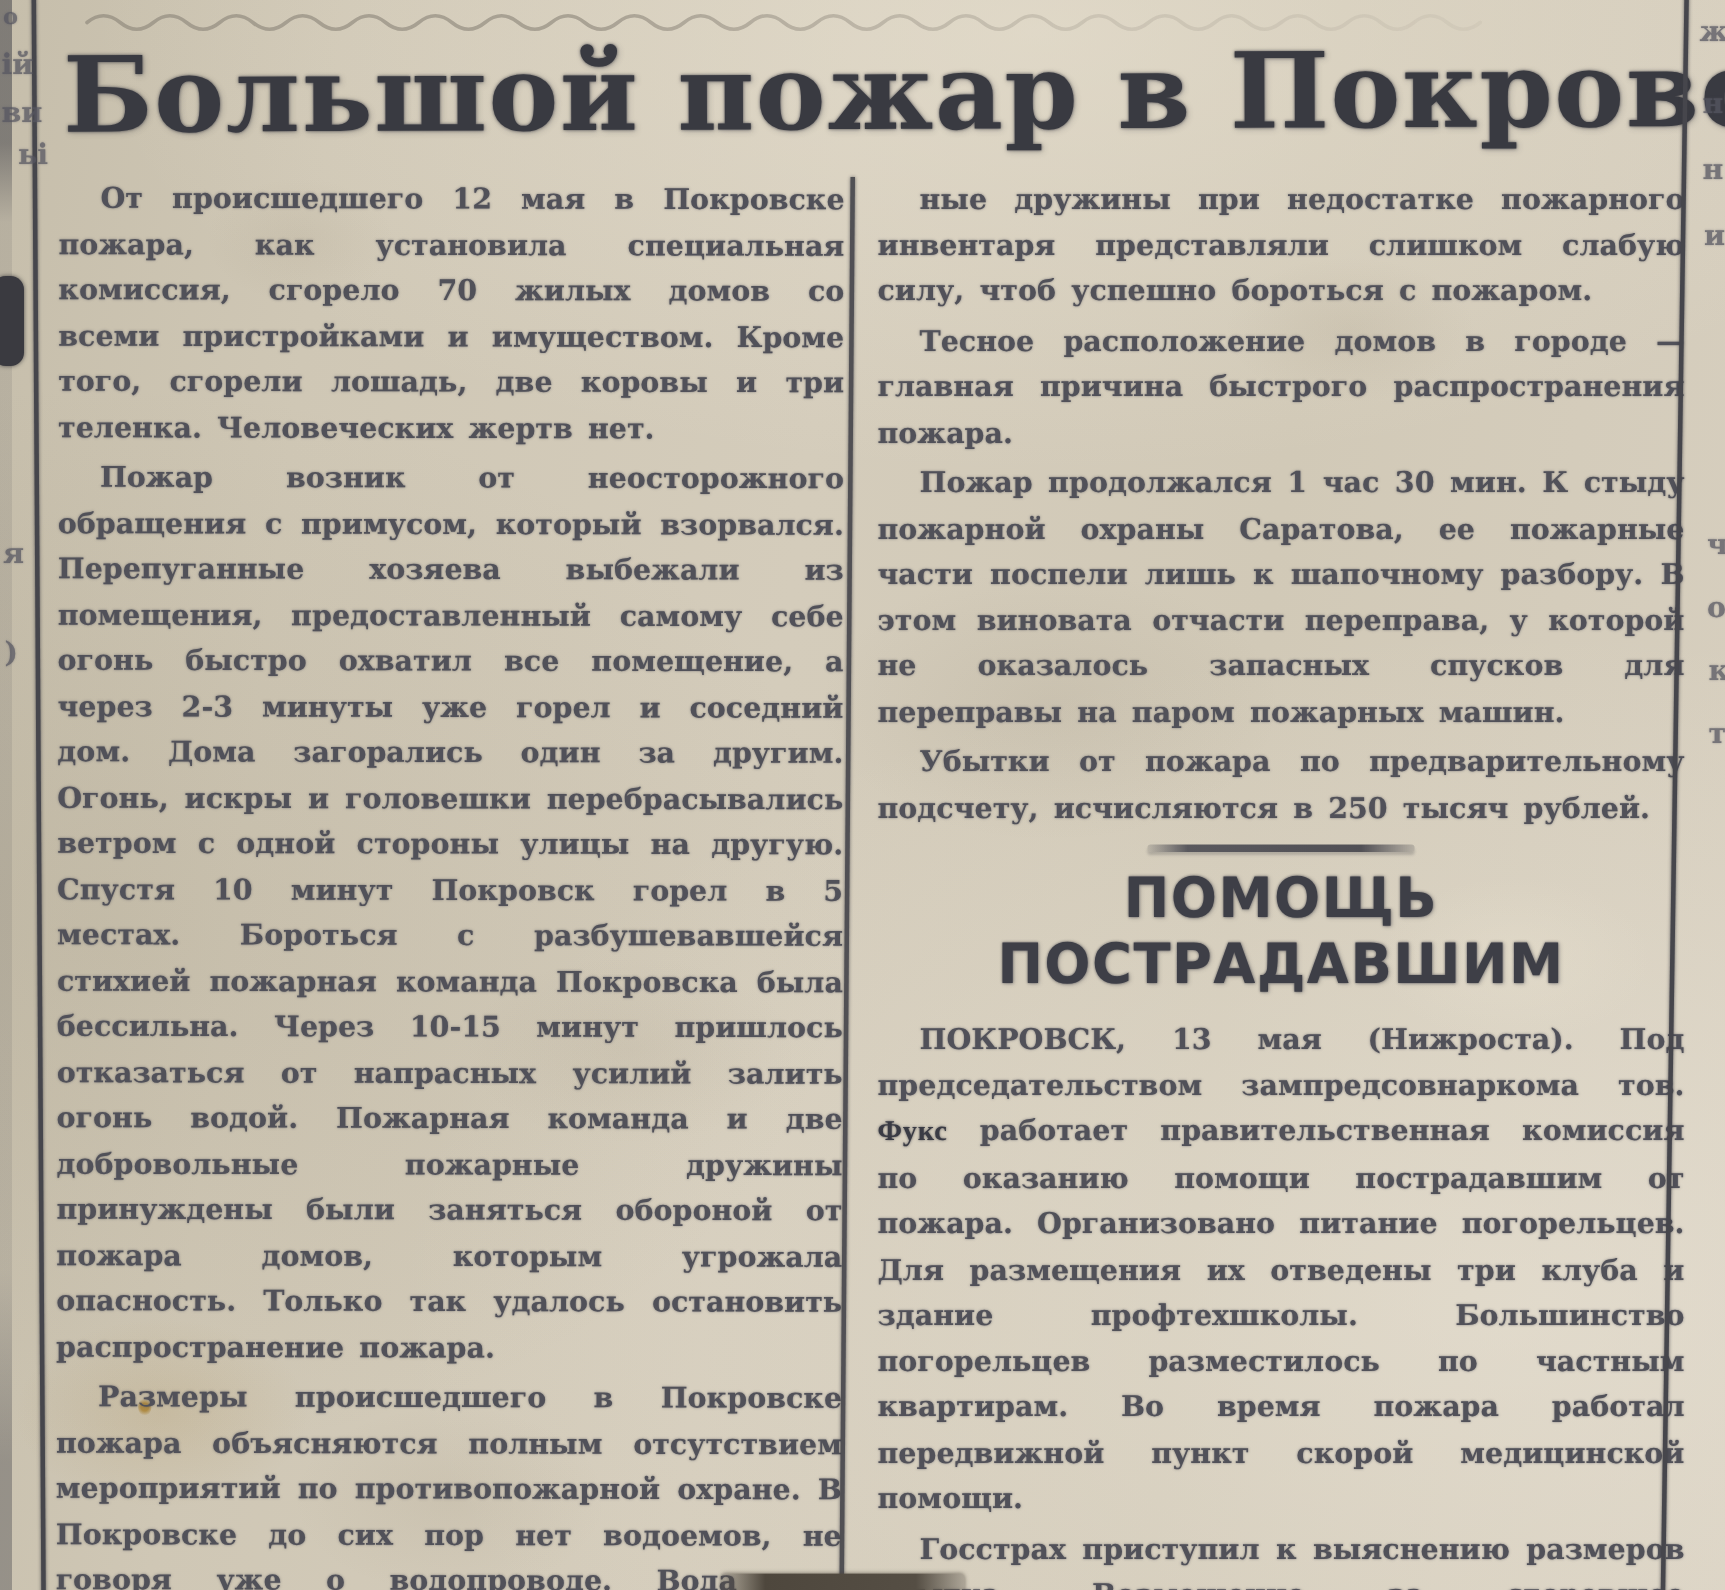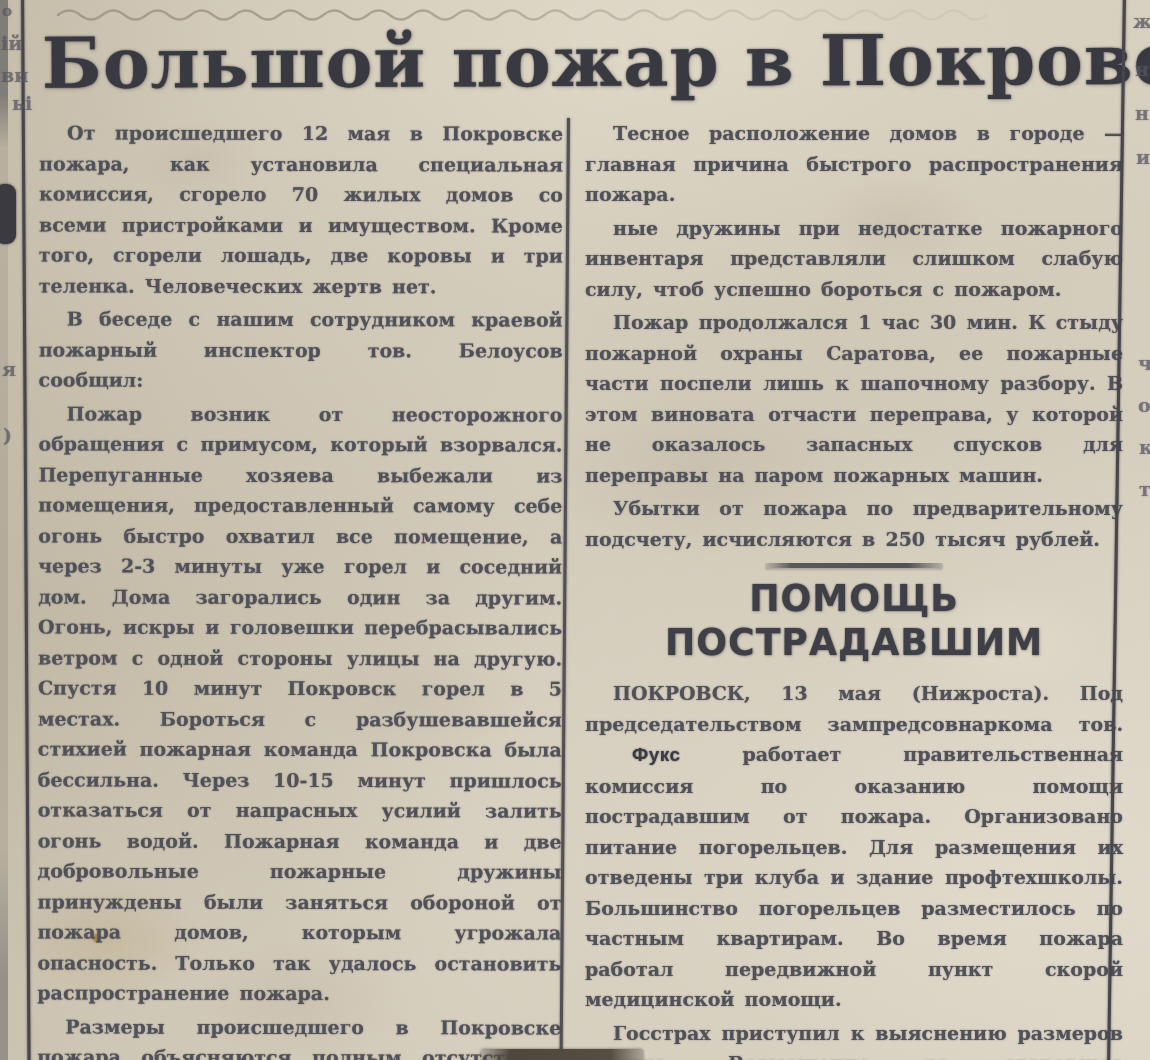--- a/index.html
+++ b/index.html
@@ -54,22 +54,22 @@
     text-shadow:0 0 1.6px rgba(81,81,89,.72);}
   .col p{margin:0 0 3px 0;text-indent:28px;}
   .col-left{left:38px;width:524px;transform:rotate(0.12deg);}
   .col-right{left:585px;width:538px;}
   .section-divider{width:178px;height:5px;margin:9px auto 9px;border-radius:2px;opacity:.88;
     background:linear-gradient(90deg, rgba(70,70,76,.2), #494951 15%, #3f3f47 80%, rgba(70,70,76,.25));
     box-shadow:0 2px 2px rgba(70,70,76,.3);}
   .subheadline{margin:0 0 13px 0;text-align:center;font-family:"DejaVu Sans",sans-serif;
     font-weight:bold;font-size:37px;line-height:44px;letter-spacing:1px;color:#3e3f47;
     transform:scaleX(.98);text-shadow:0 0 1.8px rgba(62,63,71,.8), 1px 1px 3px rgba(62,63,71,.25);}
-  .bold-name{font-family:Liberation Sans, sans-serif;font-weight:bold;color:#3a3b44;letter-spacing:.5px;
-    text-shadow:0 0 1.8px rgba(58,59,68,.85);margin-left:47px;}
+  .bold-name{font-family:Liberation Serif, serif;font-weight:bold;color:#3a3b44;letter-spacing:.5px;
+    text-shadow:0 0 1.8px rgba(58,59,68,.85);}
 </style>
 </head>
 <body>
 
 <div class="scan">
 
   <svg class="top-wave" viewBox="0 0 960 22" preserveAspectRatio="none">
     <path d="M2 12 q11 -9 22 0 t22 0 t22 0 t22 0 t22 0 t22 0 t22 0 t22 0 t22 0 t22 0 t22 0 t22 0 t22 0 t22 0 t22 0 t22 0 t22 0 t22 0 t22 0 t22 0 t22 0 t22 0 t22 0 t22 0 t22 0 t22 0 t22 0 t22 0 t22 0 t22 0 t22 0 t22 0 t22 0 t22 0 t22 0 t22 0 t22 0 t22 0 t22 0 t22 0 t22 0 t22 0" fill="none" stroke="#86randomize7f74" stroke-width="2.4" stroke-linecap="round" style="stroke:#867f74"></path>
   </svg>
 
@@ -82,30 +82,29 @@
   <span class="frag" style="left:1px;top:32px">ій</span>
   <span class="frag" style="left:1px;top:64px">ви</span>
   <span class="frag" style="left:12px;top:92px">ьі</span>
   <span class="frag" style="left:2px;top:358px">я</span>
   <span class="frag" style="left:3px;top:424px">)</span>
 
   <h1 class="headline">Большой пожар в Покровске</h1>
 
   <div class="col col-left">
     <p>От происшедшего 12 мая в Покровске пожара, как установила специальная комиссия, сгорело 70 жилых домов со всеми пристройками и имуществом. Кроме того, сгорели лошадь, две коровы и три теленка. Человеческих жертв нет.</p>
-    <p>В беседе с нашим сотрудником краевой пожарный инспектор тов. Белоусов сообщил:</p>
     <p>Пожар возник от неосторожного обращения с примусом, который взорвался. Перепуганные хозяева выбежали из помещения, предоставленный самому себе огонь быстро охватил все помещение, а через 2-3 минуты уже горел и соседний дом. Дома загорались один за другим. Огонь, искры и головешки перебрасывались ветром с одной стороны улицы на другую. Спустя 10 минут Покровск горел в 5 местах. Бороться с разбушевавшейся стихией пожарная команда Покровска была бессильна. Через 10-15 минут пришлось отказаться от напрасных усилий залить огонь водой. Пожарная команда и две добровольные пожарные дружины принуждены были заняться обороной от пожара домов, которым угрожала опасность. Только так удалось остановить распространение пожара.</p>
     <p>Размеры происшедшего в Покровске пожара объясняются полным отсутствием мероприятий по противопожарной охране. В Покровске до сих пор нет водоемов, не говоря уже о водопроводе. Вода для тушения пожара доставлялась в бочках. Пожарная часть и две пожар-</p>
   </div>
 
   <div class="rule rule-mid"></div>
 
   <div class="col col-right">
+    <p>ные дружины при недостатке пожарного инвентаря представляли слишком слабую силу, чтоб успешно бороться с пожаром.</p>
     <p>Тесное расположение домов в городе — главная причина быстрого распространения пожара.</p>
-    <p>ные дружины при недостатке пожарного инвентаря представляли слишком слабую силу, чтоб успешно бороться с пожаром.</p>
     <p>Пожар продолжался 1 час 30 мин. К стыду пожарной охраны Саратова, ее пожарные части поспели лишь к шапочному разбору. В этом виновата отчасти переправа, у которой не оказалось запасных спусков для переправы на паром пожарных машин.</p>
     <p>Убытки от пожара по предварительному подсчету, исчисляются в 250 тысяч рублей.</p>
 
     <div class="section-divider"></div>
 
     <h2 class="subheadline">ПОМОЩЬ ПОСТРАДАВШИМ</h2>
 
     <p><span>ПОКРОВСК, 13 мая (Нижроста). Под председательством зампредсовнаркома тов. </span><span class="bold-name">Фукс</span><span> работает правительственная комиссия по оказанию помощи пострадавшим от пожара. Организовано питание погорельцев. Для размещения их отведены три клуба и здание профтехшколы. Большинство погорельцев разместилось по частным квартирам. Во время пожара работал передвижной пункт скорой медицинской помощи.</span></p>
     <p>Госстрах приступил к выяснению размеров убытка. Возмещение за сгоревшее имущество будет Госстрахом выдаваться немедленно после выяснения причитающейся суммы. Комиссия открыла прием заявлений от погорельцев на предмет оказания им помощи.</p>
   </div>

